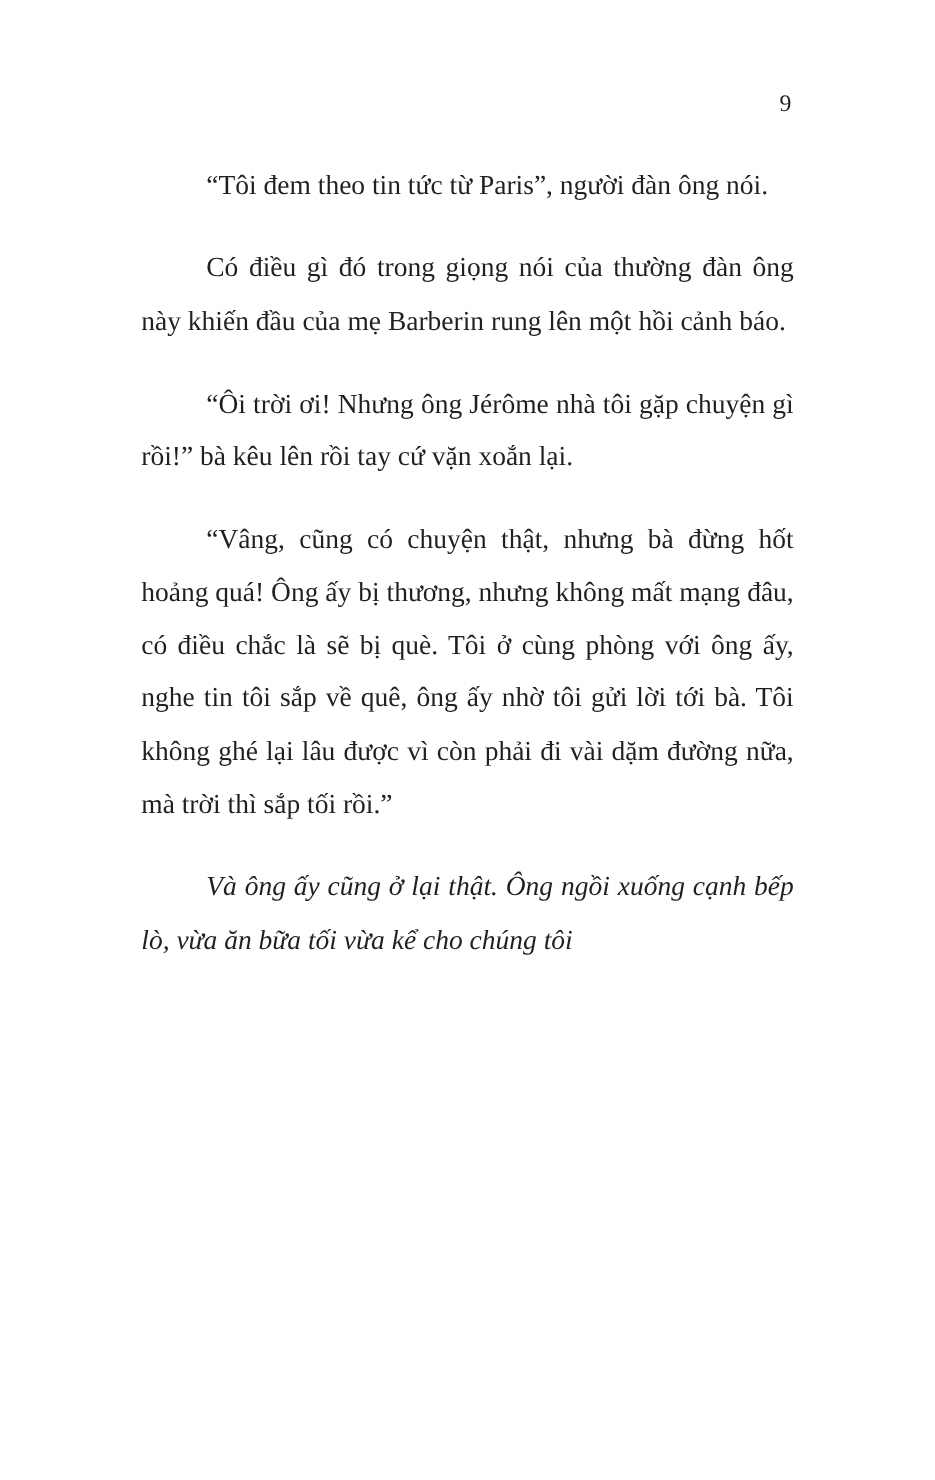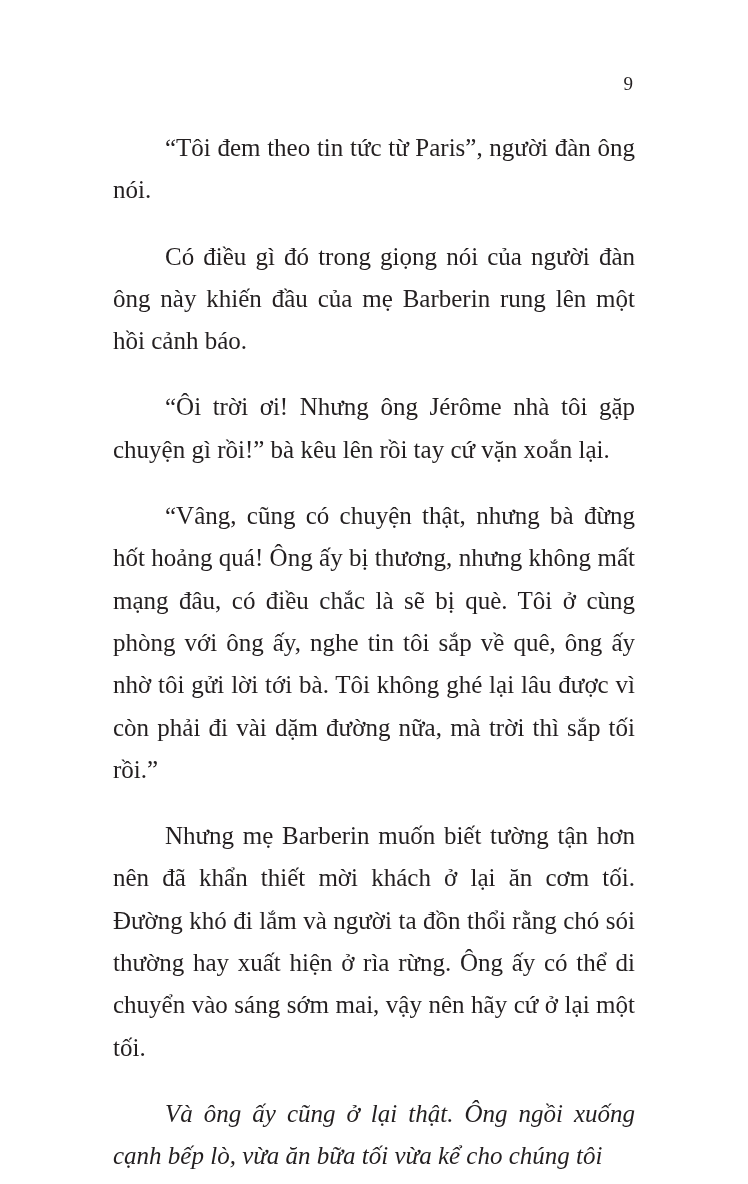--- a/index.html
+++ b/index.html
@@ -23,33 +23,32 @@
       line-height: 24px;
     }
     .text-block {
       position: absolute;
       left: 113px;
       top: 127px;
       width: 522px;
     }
     .para {
       margin: 0 0 24px 0;
-      font-size: 25px;
+      font-size: 22px;
       line-height: 42.3px;
       text-align: justify;
       text-indent: 52px;
       hyphens: none;
     }
     .para:last-child { margin-bottom: 0; font-style: italic; }
   </style>
 </head>
 <body>
 
 <div class="page-number">9</div>
 
 <div class="text-block">
   <p class="para">“Tôi đem theo tin tức từ Paris”, người đàn ông nói.</p>
-  <p class="para">Có điều gì đó trong giọng nói của người đàn ông này khiến đầu của mẹ Barberin rung lên một hồi cảnh báo.</p>
+  <p class="para">Có điều gì đó trong giọng nói của thường đàn ông này khiến đầu của mẹ Barberin rung lên một hồi cảnh báo.</p>
   <p class="para">“Ôi trời ơi! Nhưng ông Jérôme nhà tôi gặp chuyện gì rồi!” bà kêu lên rồi tay cứ vặn xoắn lại.</p>
   <p class="para">“Vâng, cũng có chuyện thật, nhưng bà đừng hốt hoảng quá! Ông ấy bị thương, nhưng không mất mạng đâu, có điều chắc là sẽ bị què. Tôi ở cùng phòng với ông ấy, nghe tin tôi sắp về quê, ông ấy nhờ tôi gửi lời tới bà. Tôi không ghé lại lâu được vì còn phải đi vài dặm đường nữa, mà trời thì sắp tối rồi.”</p>
-  <p class="para">Nhưng mẹ Barberin muốn biết tường tận hơn nên đã khẩn thiết mời khách ở lại ăn cơm tối. Đường khó đi lắm và người ta đồn thổi rằng chó sói thường hay xuất hiện ở rìa rừng. Ông ấy có thể di chuyển vào sáng sớm mai, vậy nên hãy cứ ở lại một tối.</p>
   <p class="para">Và ông ấy cũng ở lại thật. Ông ngồi xuống cạnh bếp lò, vừa ăn bữa tối vừa kể cho chúng tôi</p>
 </div>
 
 </body></html>

